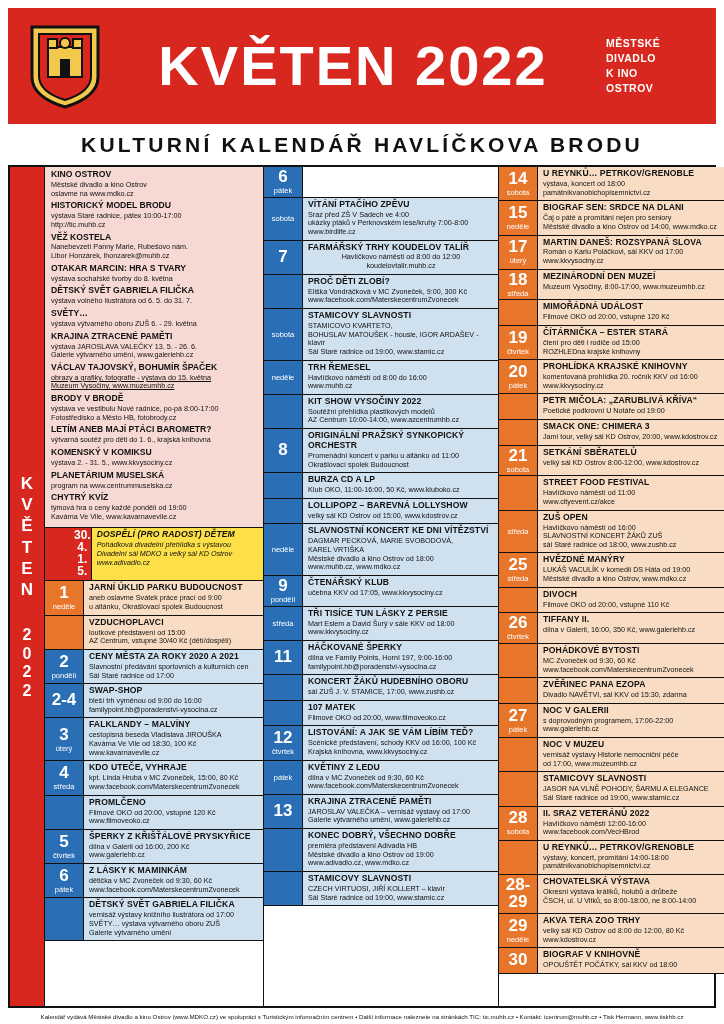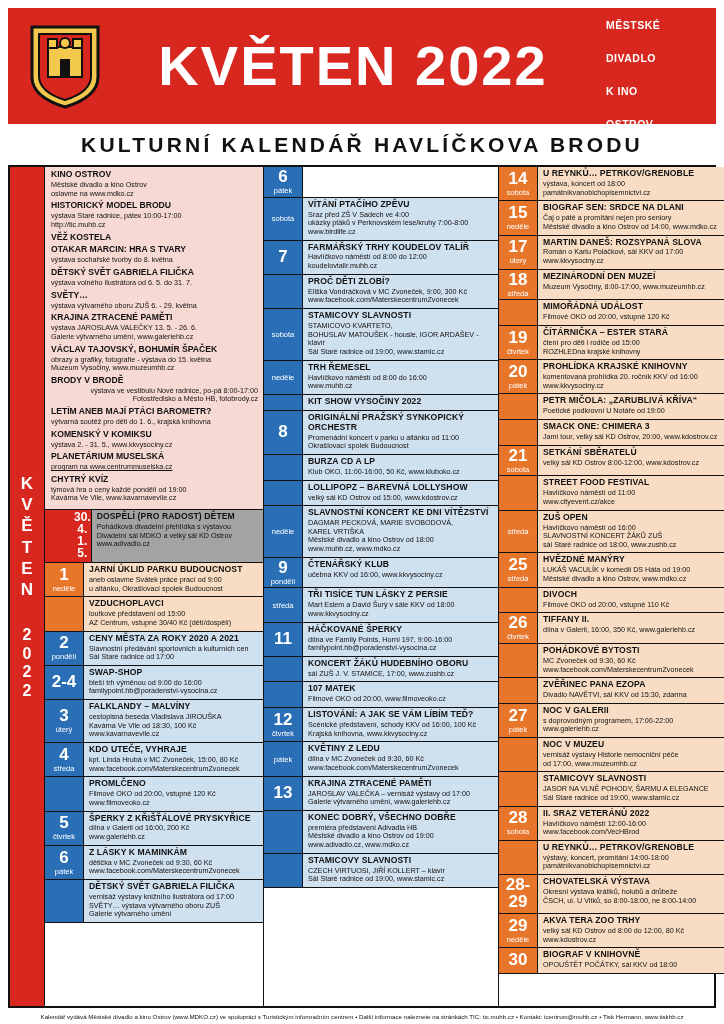--- a/index.html
+++ b/index.html
@@ -44,21 +44,21 @@
   }
   .mdko{
     flex:0 0 auto;
     width:96px;margin-right:14px;
     color:#fff;
     font-size:10.5px;
     font-weight:bold;
     line-height:1.45;
     letter-spacing:.5px;
   }
-  .mdko span{display:block;margin-top:18px;}
+  .mdko span{display:block;}
   .subtitle{
     text-align:center;
     font-size:21px;
     font-weight:bold;
     letter-spacing:3.2px;
     padding:9px 0 8px 0;
     color:#111;
   }
   
   .board{
@@ -116,21 +116,21 @@
     font-size:8.6px;font-weight:bold;line-height:1.16;
     text-transform:uppercase;
     letter-spacing:.1px;
   }
   .evt .d{
     font-size:7.2px;line-height:1.2;color:#111;
     margin-top:1px;
   }
   
   .red .daybox{background:#d8271e;color:#fff;}
-  .red .evt{background:#a3a3a3;}
+  .red .evt{background:#fde047;font-style:italic;}
   .blue .daybox{background:#2a6fb5;color:#fff;}
   .blue .evt{background:#cfe0ef;}
   .orange .daybox{background:#e8762a;color:#fff;}
   .orange .evt{background:#f8ddc4;}
   
   .freeblock{
     background:#f7d9d4;
     padding:3px 5px 3px 6px;
     border-bottom:1px solid #111;
   }
@@ -187,59 +187,61 @@
             <div class="d" style="white-space: pre-line;">Městské divadlo a kino Ostrov
 oslavme na www.mdko.cz</div>
           </div>
           <div class="freeitem">
             <div class="t">HISTORICKÝ MODEL BRODU</div>
             <div class="d" style="white-space: pre-line;">výstava Staré radnice, páteк 10:00-17:00
 http://tic.muhb.cz</div>
           </div>
           <div class="freeitem">
             <div class="t">VĚŽ KOSTELA</div>
+            <div class="d" style="white-space: pre-line;">Nanebevzetí Panny Marie, Rubešovo nám.
+Libor Honzárek, lhonzarek@muhb.cz</div>
           </div>
           <div class="freeitem">
             <div class="t">OTAKAR MARCIN: HRA S TVARY</div>
             <div class="d" style="white-space: pre-line;">výstava sochařské tvorby do 8. května</div>
           </div>
           <div class="freeitem">
             <div class="t">DĚTSKÝ SVĚT GABRIELA FILIČKA</div>
             <div class="d" style="white-space: pre-line;">výstava volného ilustrátora od 6. 5. do 31. 7.</div>
           </div>
           <div class="freeitem">
             <div class="t">SVĚTY…</div>
             <div class="d" style="white-space: pre-line;">výstava výtvarného oboru ZUŠ 6. - 29. května</div>
           </div>
           <div class="freeitem">
             <div class="t">KRAJINA ZTRACENÉ PAMĚTI</div>
             <div class="d" style="white-space: pre-line;">výstava JAROSLAVA VALEČKY 13. 5. - 26. 6.
 Galerie výtvarného umění, www.galeriehb.cz</div>
           </div>
           <div class="freeitem">
             <div class="t">VÁCLAV TAJOVSKÝ, BOHUMÍR ŠPAČEK</div>
-            <div class="d" style="white-space: pre-line;">obrazy a grafiky, fotografie - výstava do 15. května
+            <div class="d" style="white-space: pre-line; text-decoration: underline;">obrazy a grafiky, fotografie - výstava do 15. května
 Muzeum Vysočiny, www.muzeumhb.cz</div>
           </div>
           <div class="freeitem">
             <div class="t">BRODY V BRODĚ</div>
-            <div class="d" style="white-space: pre-line; text-align: right;">výstava ve vestibulu Nové radnice, po-pá 8:00-17:00
+            <div class="d" style="white-space: pre-line;">výstava ve vestibulu Nové radnice, po-pá 8:00-17:00
 Fotostředisko a Město HB, fotobrody.cz</div>
           </div>
           <div class="freeitem">
             <div class="t">LETÍM aneb MAJÍ PTÁCI BAROMETR?</div>
             <div class="d" style="white-space: pre-line;">výtvarná soutěž pro děti do 1. 6., krajská knihovna</div>
           </div>
           <div class="freeitem">
             <div class="t">KOMENSKÝ V KOMIKSU</div>
             <div class="d" style="white-space: pre-line;">výstava 2. - 31. 5., www.kkvysociny.cz</div>
           </div>
           <div class="freeitem">
             <div class="t">PLANETÁRIUM MUSELSKÁ</div>
-            <div class="d" style="white-space: pre-line; text-decoration: underline;">program na www.centrummuselska.cz</div>
+            <div class="d" style="white-space: pre-line;">program na www.centrummuselska.cz</div>
           </div>
           <div class="freeitem">
             <div class="t">CHYTRÝ KVÍZ</div>
             <div class="d" style="white-space: pre-line;">týmová hra o ceny každé pondělí od 19:00
 Kavárna Ve Vile, www.kavarnavevile.cz</div>
           </div>
         </div>
       <div id="colA-rows">
           <div class="row red">
             <div class="daybox">
@@ -389,21 +391,21 @@
 www.birdlife.cz</div>
             </div>
           </div>
           <div class="row blue">
             <div class="daybox">
               <div class="num" style="white-space: pre-line;">7</div>
               <div class="dow"></div>
             </div>
             <div class="evt">
               <div class="t">FARMÁŘSKÝ TRHY KOUDELOV TALÍŘ</div>
-              <div class="d" style="white-space: pre-line;">Havlíčkovo náměstí od 8:00 do 12:00
+              <div class="d" style="white-space: pre-line; text-align: center;">Havlíčkovo náměstí od 8:00 do 12:00
 koudelovtalir.muhb.cz</div>
             </div>
           </div>
           <div class="row blue">
             <div class="daybox">
               <div class="num" style="white-space: pre-line;"></div>
               <div class="dow"></div>
             </div>
             <div class="evt">
               <div class="t">PROČ DĚTI ZLOBÍ?</div>
@@ -434,20 +436,22 @@
 www.muhb.cz</div>
             </div>
           </div>
           <div class="row blue">
             <div class="daybox">
               <div class="num" style="white-space: pre-line;"></div>
               <div class="dow"></div>
             </div>
             <div class="evt">
               <div class="t">KIT SHOW VYSOČINY 2022</div>
+              <div class="d" style="white-space: pre-line;">Soutěžní přehlídka plastikových modelů
+AZ Centrum 10:00-14:00, www.azcentrumhb.cz</div>
             </div>
           </div>
           <div class="row blue">
             <div class="daybox">
               <div class="num" style="white-space: pre-line;">8</div>
               <div class="dow"></div>
             </div>
             <div class="evt">
               <div class="t">ORIGINÁLNÍ PRAŽSKÝ SYNKOPICKÝ ORCHESTR</div>
               <div class="d" style="white-space: pre-line;">Promenádní koncert v parku u altánku od 11:00
@@ -487,21 +491,21 @@
 www.muhb.cz, www.mdko.cz</div>
             </div>
           </div>
           <div class="row blue">
             <div class="daybox">
               <div class="num" style="white-space: pre-line;">9</div>
               <div class="dow">pondělí</div>
             </div>
             <div class="evt">
               <div class="t">ČTENÁŘSKÝ KLUB</div>
-              <div class="d" style="white-space: pre-line;">učebna KKV od 16:00, www.kkvysociny.cz</div>
+              <div class="d" style="white-space: pre-line;">učebna KKV od 17:05, www.kkvysociny.cz</div>
             </div>
           </div>
           <div class="row blue">
             <div class="daybox">
               <div class="num" style="white-space: pre-line;"></div>
               <div class="dow">středa</div>
             </div>
             <div class="evt">
               <div class="t">TŘI TISÍCE TUN LÁSKY Z PERSIE</div>
               <div class="d" style="white-space: pre-line;">Mart Eslem a David Šurý v sále KKV od 18:00

